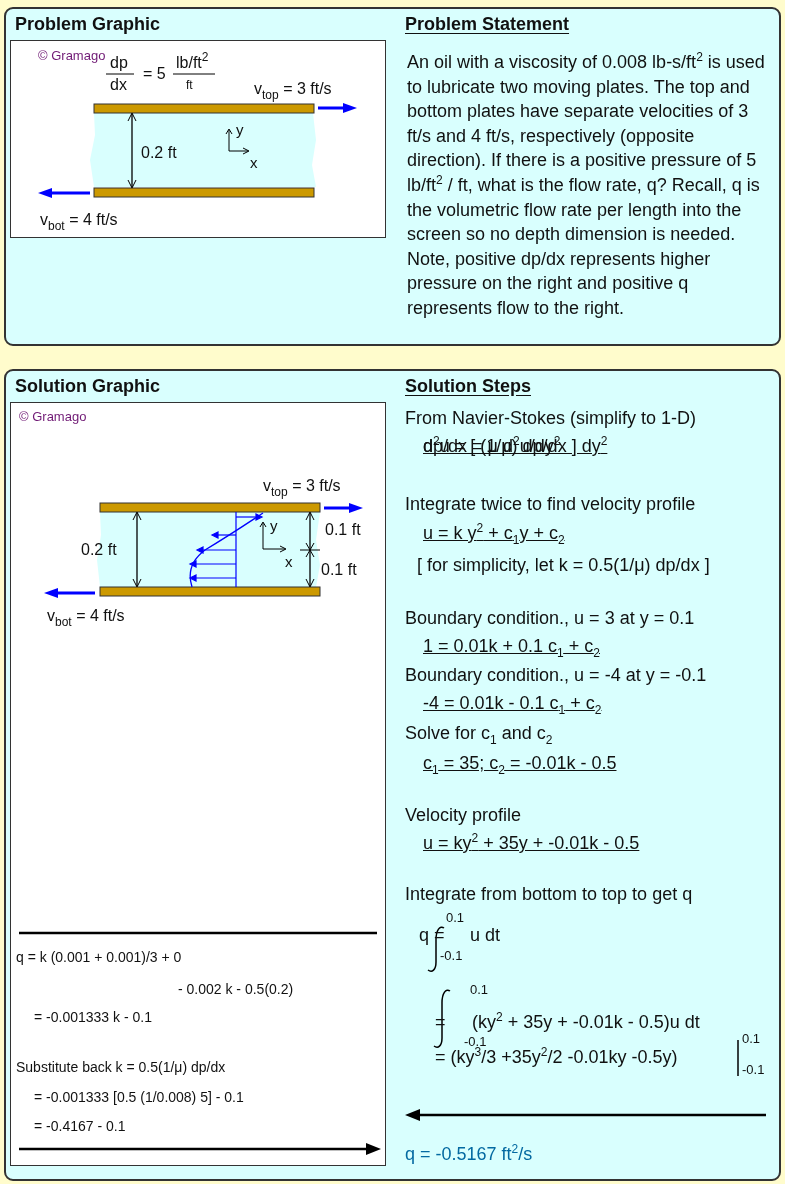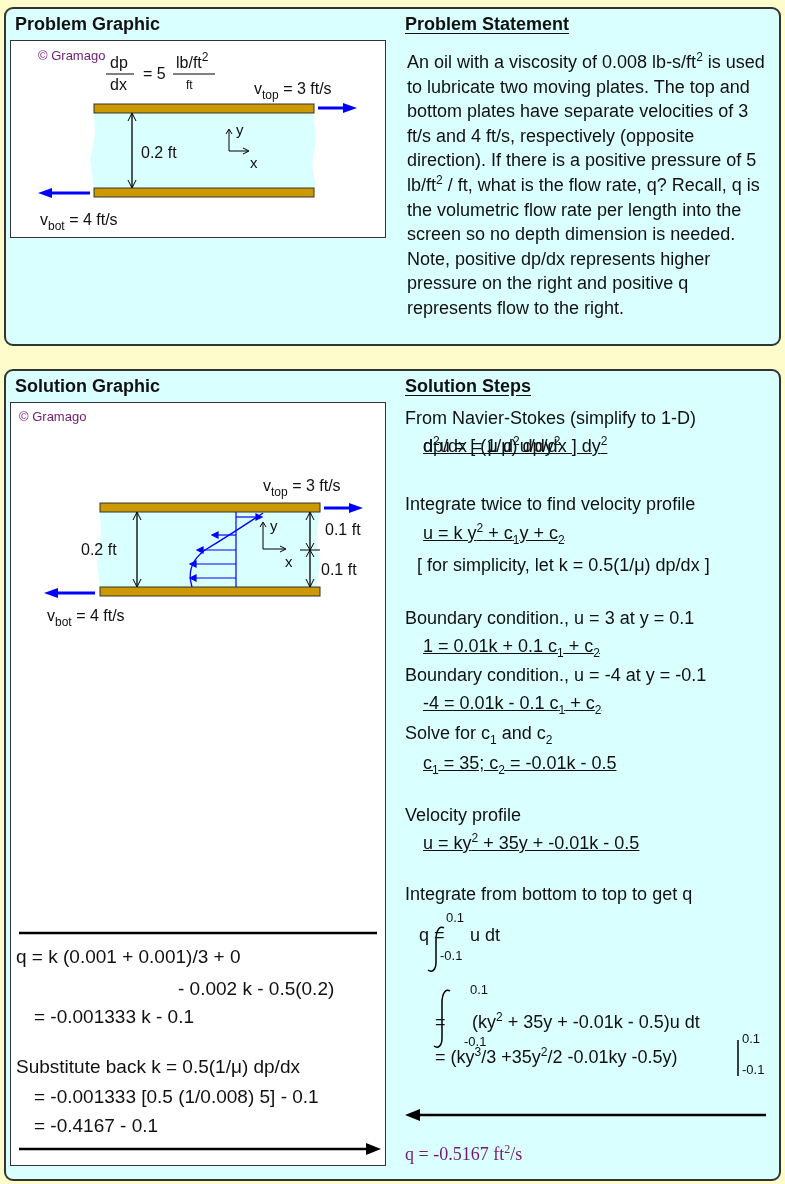--- a/index.html
+++ b/index.html
@@ -11,27 +11,27 @@
     position:absolute; left:4px; width:777px; background:#d9fffe;
     border:2px solid #333; border-radius:9px; box-sizing:border-box;
   }
   #p1 { top:7px; height:339px; }
   #p2 { top:369px; height:812px; }
   .ph { position:absolute; font-weight:bold; font-size:18px; }
   .ph.u { text-decoration:underline; text-underline-offset:3px; }
   .gbox {
     position:absolute; background:#fff; border:1.5px solid #333; box-sizing:border-box;
   }
-  .txt { position:absolute; font-size:19px; line-height:24px; white-space:nowrap; }
+  .txt { position:absolute; font-size:14px; line-height:24px; white-space:nowrap; }
   .stmt { position:absolute; left:407px; top:50px; width:365px; font-size:18px; line-height:24.6px; }
   .s { position:absolute; left:405px; font-size:18px; white-space:nowrap; }
   .i { padding-left:18px;text-decoration:underline; }
   sup { font-size:12px; vertical-align:7px; line-height:0; }
   sub { font-size:12px; vertical-align:-5px; line-height:0; }
-  .red { color:#701a75;font-family:Liberation Serif, serif; }
+  .red { color:#0369a1; }
   .wm { position:absolute; color:#701a75; font-size:13px; }
   svg { position:absolute; left:0; top:0; overflow:visible; }
 </style>
 </head>
 <body>
 
 <div id="p1" class="panel"></div>
 <div id="p2" class="panel"></div>
 
 <div class="ph" style="left:15px;top:14px">Problem Graphic</div>

